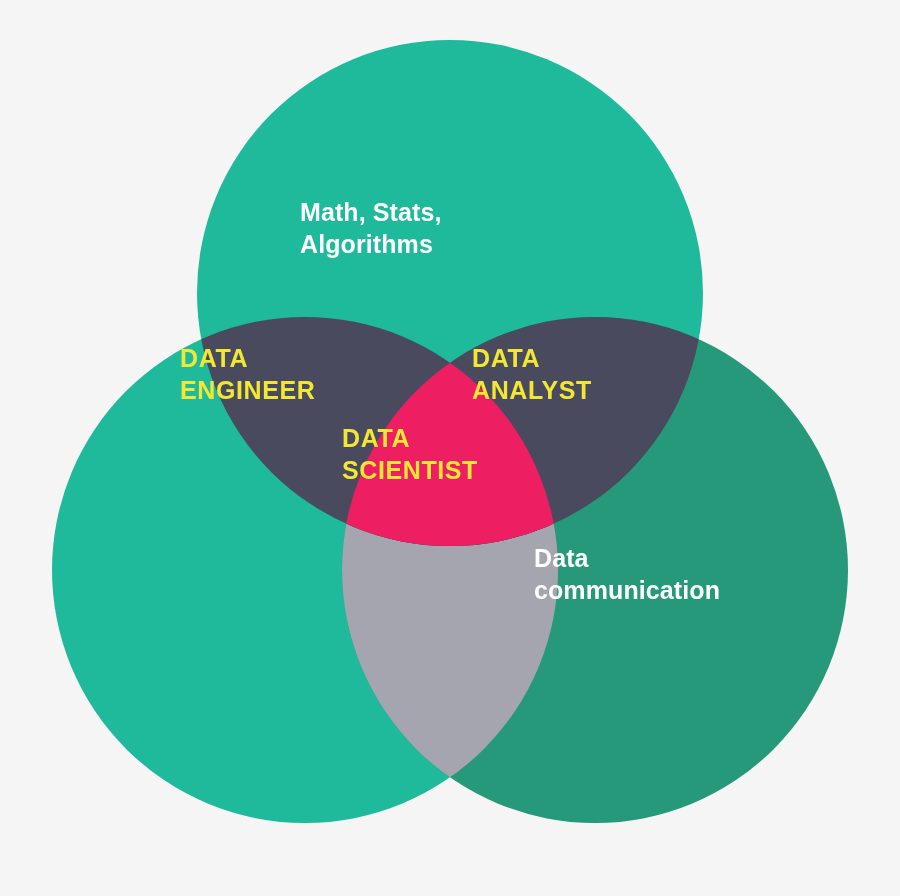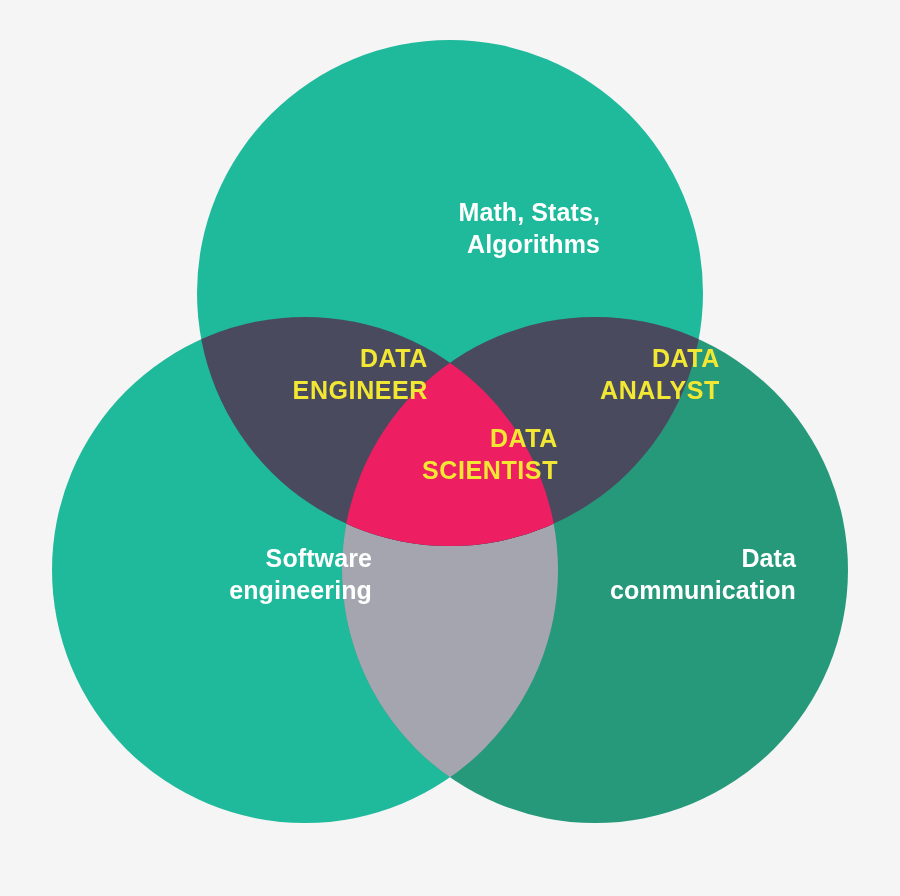--- a/index.html
+++ b/index.html
@@ -22,21 +22,21 @@
   #venn-svg {
     position: absolute;
     top: 0;
     left: 0;
     width: 900px;
     height: 896px;
     display: block;
   }
   .venn-label {
     position: absolute;
-    text-align: right;
+    text-align: left;
     line-height: 1.28;
     white-space: pre-line;
     pointer-events: none;
     -webkit-font-smoothing: antialiased;
   }
   .label-outer {
     color: #ffffff;
     font-size: 25px;
     font-weight: bold;
     letter-spacing: 0.1px;
@@ -97,22 +97,20 @@
     <g clip-path="url(#clip-math)">
       <g clip-path="url(#clip-software)">
         <circle cx="595" cy="570" r="253" fill="#ed1e62"></circle>
       </g>
     </g>
   </svg>
 
   <div class="venn-label label-outer" id="label-math">Math, Stats,
 Algorithms</div>
 
-  <div class="venn-label label-outer" id="label-software">Software
-engineering</div>
 
   <div class="venn-label label-outer" id="label-datacomm">Data
 communication</div>
 
   <div class="venn-label label-role" id="label-engineer">DATA
 ENGINEER</div>
 
   <div class="venn-label label-role" id="label-analyst">DATA
 ANALYST</div>
 

